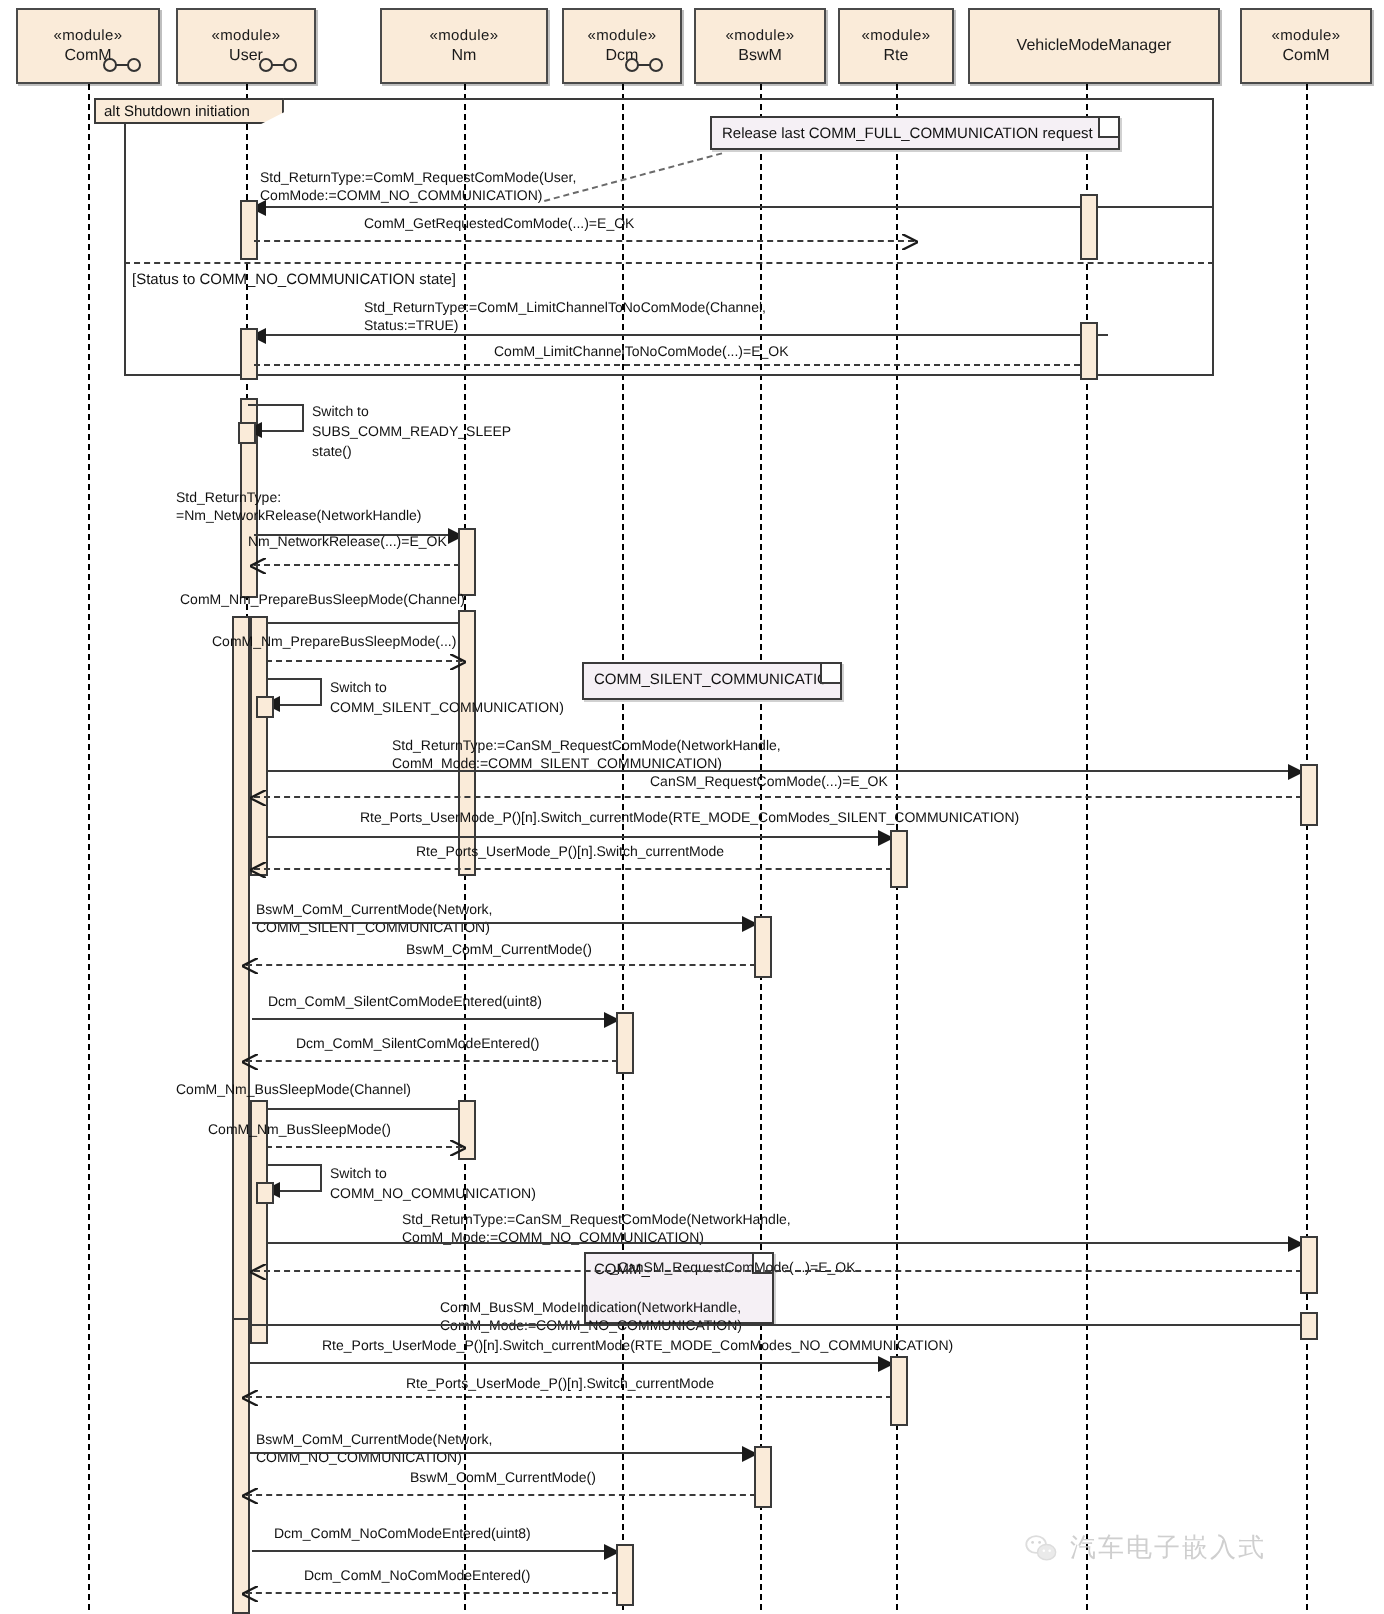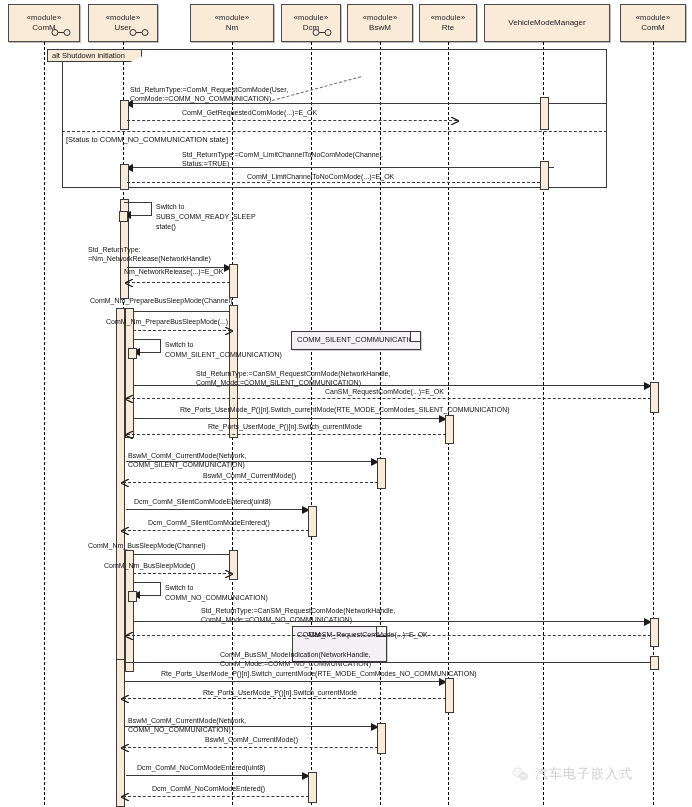--- a/index.html
+++ b/index.html
@@ -131,20 +131,24 @@
   <div class="lifeline" style="left:380px;top:42px;height:763px;"></div>
   <div class="lifeline" style="left:448px;top:42px;height:763px;"></div>
   <div class="lifeline" style="left:543px;top:42px;height:763px;"></div>
   <div class="lifeline" style="left:653px;top:42px;height:763px;"></div>
 
   <div class="frag" style="left:62px;top:49px;width:545px;height:139px;"></div>
   <div class="fraglabel" style="left:47px;top:49px;height:13px;">alt Shutdown initiation</div>
   <div class="fragdiv" style="left:62px;top:131px;width:545px;"></div>
   <div class="guard" style="left:66px;top:135px;">[Status to COMM_NO_COMMUNICATION state]</div>
 
+  <div class="note" style="left:355px;top:58px;width:205px;height:17px;">
+    <span>Release last COMM_FULL_COMMUNICATION request</span>
+    <span class="fold"></span>
+  </div>
   <div class="noteline" style="left:272px;top:100px;width:92px;transform:rotate(-15deg);"></div>
 
   <div class="label" style="left:130px;top:85px;"><span>Std_ReturnType:=ComM_RequestComMode(User,</span>
 <span>ComMode:=COMM_NO_COMMUNICATION)</span></div>
   <div class="msg solid" style="left:126px;top:103px;width:480px;">
     <span class="arrowL"></span>
   </div>
   <div class="activation" style="left:120px;top:100px;height:28px;"></div>
   <div class="activation" style="left:540px;top:97px;height:31px;"></div>
 

